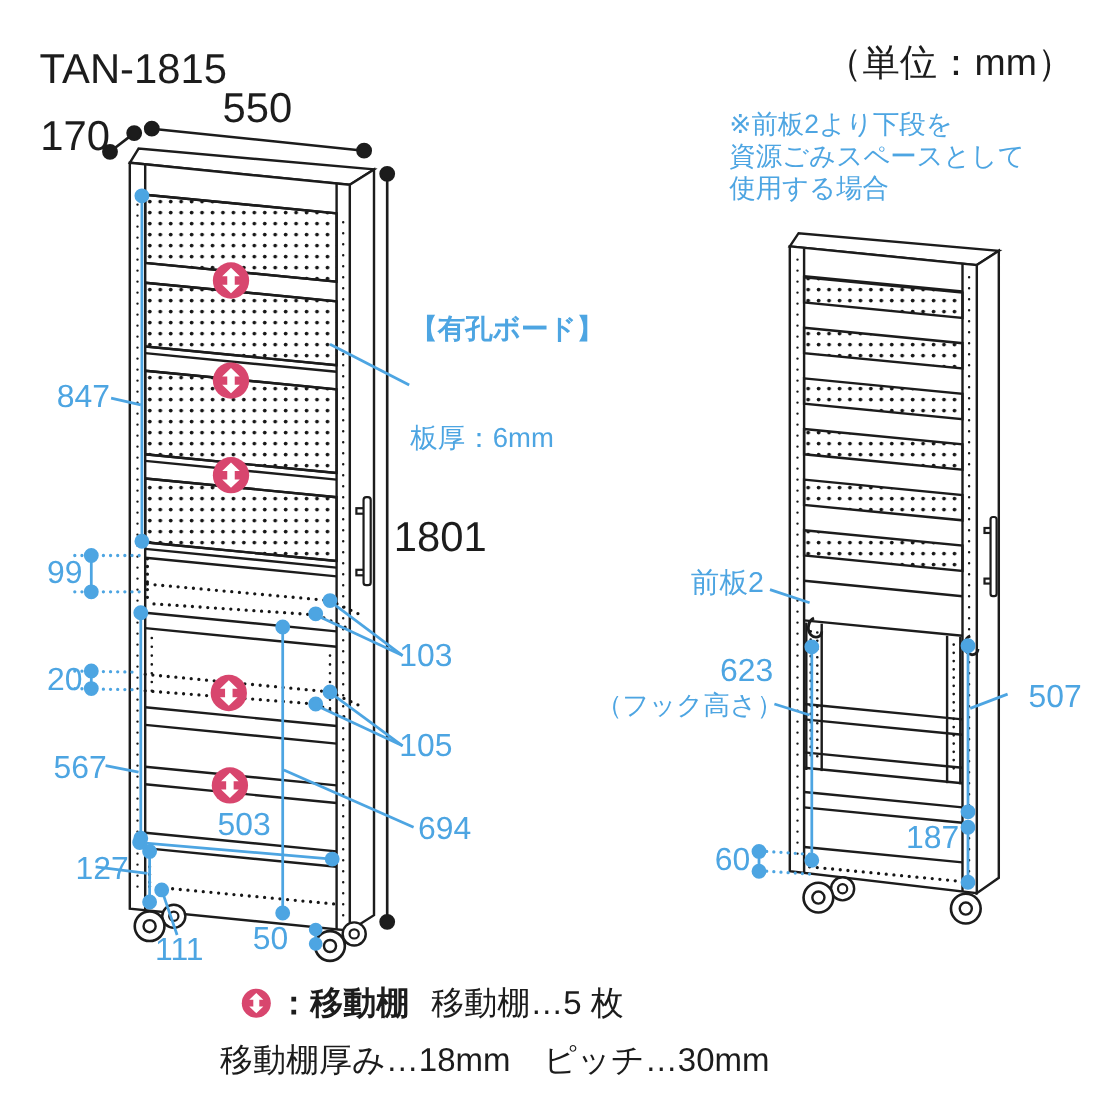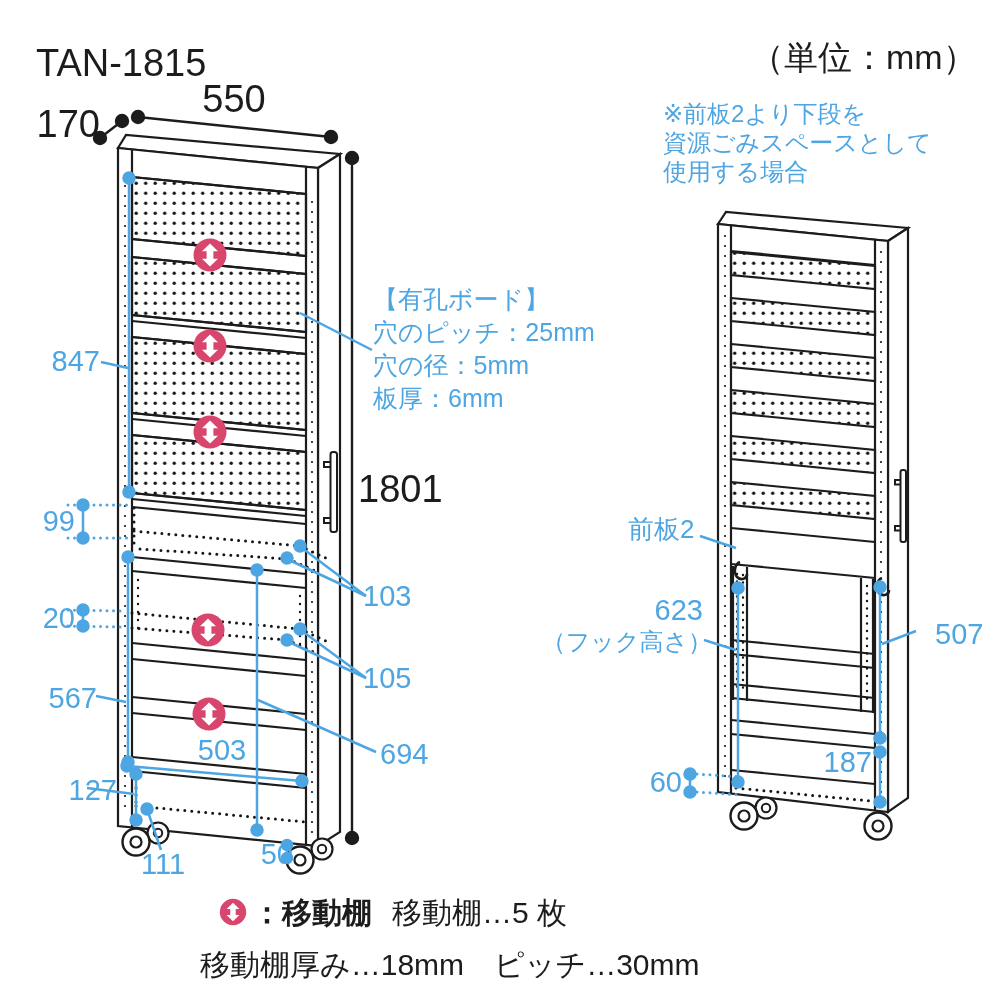--- a/index.html
+++ b/index.html
@@ -278,36 +278,34 @@
   <use href="#badge" x="233" y="912" transform="translate(46.6,182.4) scale(0.8)"></use>
 </svg>
 
   <span class="lbl blk s31" style="left:36px;top:42px;">TAN-1815</span>
   <span class="lbl blk s34" style="left:750px;top:38px;">（単位：mm）</span>
 
   <span class="lbl blue s24" style="left:663px;top:100px;">※前板2より下段を</span>
   <span class="lbl blue s24" style="left:663px;top:158px;">使用する場合</span>
   <span class="lbl blue s24" style="left:663px;top:129px;">資源ごみスペースとして</span>
 
-  <span class="lbl blue s25" style="left:373px;top:285px;">【有孔ボード】</span>
-  <span class="lbl blue s25" style="left:373px;top:318px;">穴のピッチ：25mm</span>
-  <span class="lbl blue s25" style="left:373px;top:351px;">穴の径：5mm</span>
+  <span class="lbl blue s25" style="left:373px;top:285px;font-weight:bold;">【有孔ボード】</span>
   <span class="lbl blue s25" style="left:373px;top:384px;">板厚：6mm</span>
 
   <span class="lbl blk s31 c" style="left:234px;top:78px;">550</span>
   <span class="lbl blk s31 r" style="left:100px;top:103px;">170</span>
   <span class="lbl blk s31" style="left:358px;top:468px;">1801</span>
 
   <span class="lbl blue s29 r" style="left:100px;top:345px;">847</span>
   <span class="lbl blue s29 r" style="left:75px;top:505px;">99</span>
   <span class="lbl blue s29 r" style="left:75px;top:602px;">20</span>
   <span class="lbl blue s29 r" style="left:97px;top:682px;">567</span>
   <span class="lbl blue s29 r" style="left:85px;top:774px;margin-left:32px;">127</span>
   <span class="lbl blue s29 c" style="left:163px;top:848px;">111</span>
-  <span class="lbl blue s29 r" style="left:293px;top:838px;">50</span>
+  <span class="lbl blue s29 r" style="left:262px;top:838px;">50</span>
   <span class="lbl blue s29 c" style="left:222px;top:734px;">503</span>
   <span class="lbl blue s29" style="left:363px;top:580px;">103</span>
   <span class="lbl blue s29" style="left:363px;top:662px;">105</span>
   <span class="lbl blue s29" style="left:380px;top:738px;">694</span>
 
   <span class="lbl blue s26" style="left:628px;top:515px;">前板2</span>
   <span class="lbl blue s29 r" style="left:703px;top:594px;">623</span>
   <span class="lbl blue s24 r" style="left:712px;top:628px;">（フック高さ）</span>
   <span class="lbl blue s29" style="left:917px;top:618px;margin-left:18px;">507</span>
   <span class="lbl blue s29 r" style="left:872px;top:746px;">187</span>

